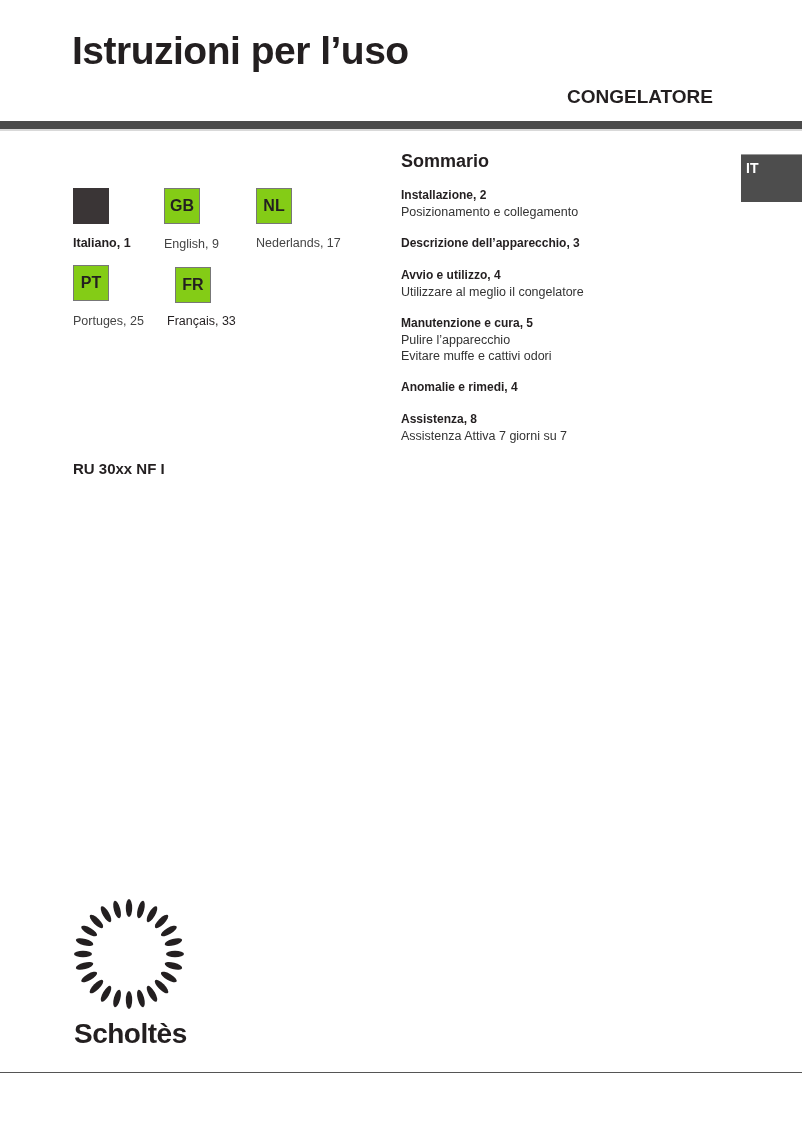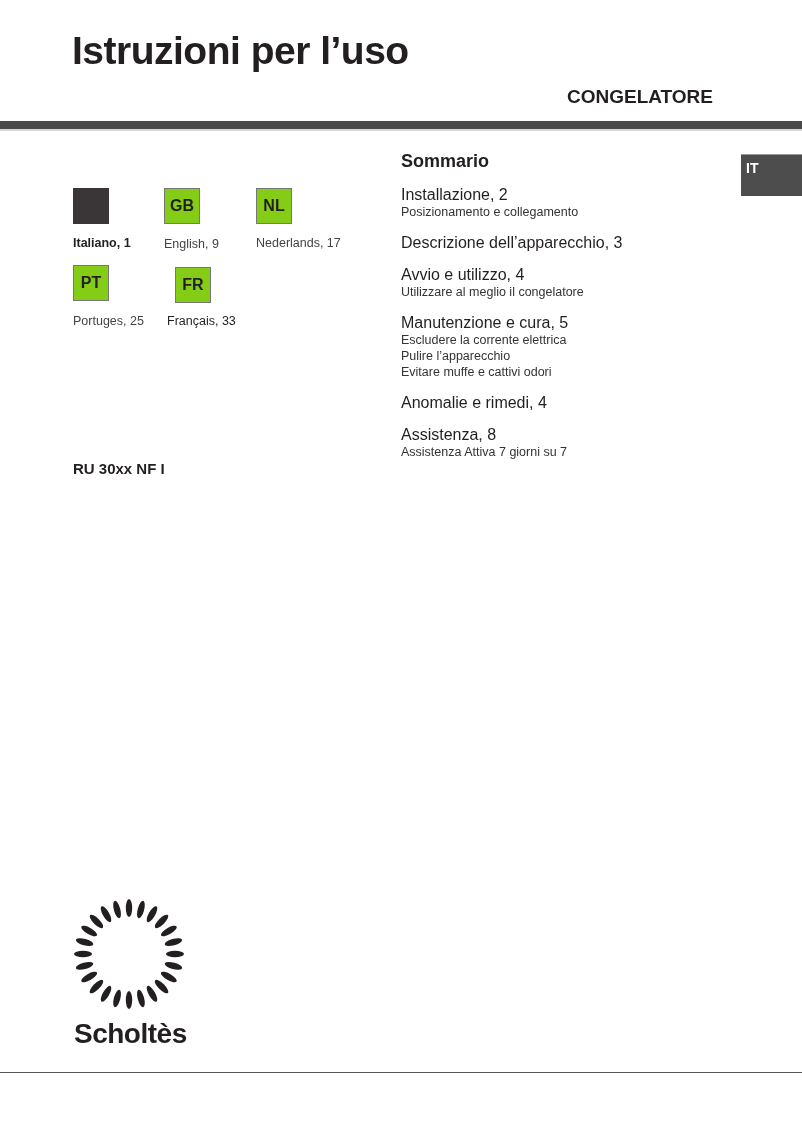--- a/index.html
+++ b/index.html
@@ -25,24 +25,24 @@
     background: #84cc16; display: flex; align-items: center; justify-content: center;
     font-weight: bold; font-size: 16px; color: #231f20;
   }
   .lang-box.active { background: #3a3536; border-color: #3a3536; }
   .lang-label { font-size: 12.5px; color: #444; white-space: nowrap; }
   .lang-label.active { font-weight: bold; color: #231f20; }
   .model { left: 73px; top: 460px; font-size: 15px; font-weight: bold; color: #231f20; }
   .toc { left: 401px; top: 150px; width: 330px; }
   .toc h2 { margin: 0 0 14px 0; font-size: 18px; font-weight: bold; line-height: 22px; }
   .toc-section { margin-bottom: 14px; }
-  .toc-head { font-size: 16px; font-weight: normal; line-height: 18px; }
+  .toc-head { font-size: 12px; font-weight: bold; line-height: 18px; }
   .toc-sub { font-size: 12.5px; line-height: 16px; color: #333; }
   .it-tab {
-    left: 741px; top: 154px; width: 61px; height: 42px; background: #4d4d4d;
+    left: 741px; top: 154px; width: 61px; height: 48px; background: #4d4d4d;
     color: #fff; font-weight: bold; font-size: 14px; box-sizing: border-box;
     padding: 5px 0 0 5px; border-top: 1px solid #999;
   }
   .bottom-line { left: 0; top: 1072px; width: 802px; height: 1px; background: #555; }
   .brand { left: 74px; top: 1018px; font-size: 28px; font-weight: bold; color: #231f20; letter-spacing: -0.5px; }
 </style>
 </head>
 <body>
 
 <h1 class="abs title">Istruzioni per l’uso</h1>
@@ -87,21 +87,20 @@
   </div>
   <div class="toc-section">
     <div class="toc-head">Descrizione dell’apparecchio, 3</div>
   </div>
   <div class="toc-section">
     <div class="toc-head">Avvio e utilizzo, 4</div>
     <div class="toc-sub">Utilizzare al meglio il congelatore</div>
   </div>
   <div class="toc-section">
     <div class="toc-head">Manutenzione e cura, 5</div>
-    <div class="toc-sub">Escludere la corrente elettrica</div>
     <div class="toc-sub">Pulire l’apparecchio</div>
     <div class="toc-sub">Evitare muffe e cattivi odori</div>
   </div>
   <div class="toc-section">
     <div class="toc-head">Anomalie e rimedi, 4</div>
   </div>
   <div class="toc-section">
     <div class="toc-head">Assistenza, 8</div>
     <div class="toc-sub">Assistenza Attiva 7 giorni su 7</div>
   </div>

